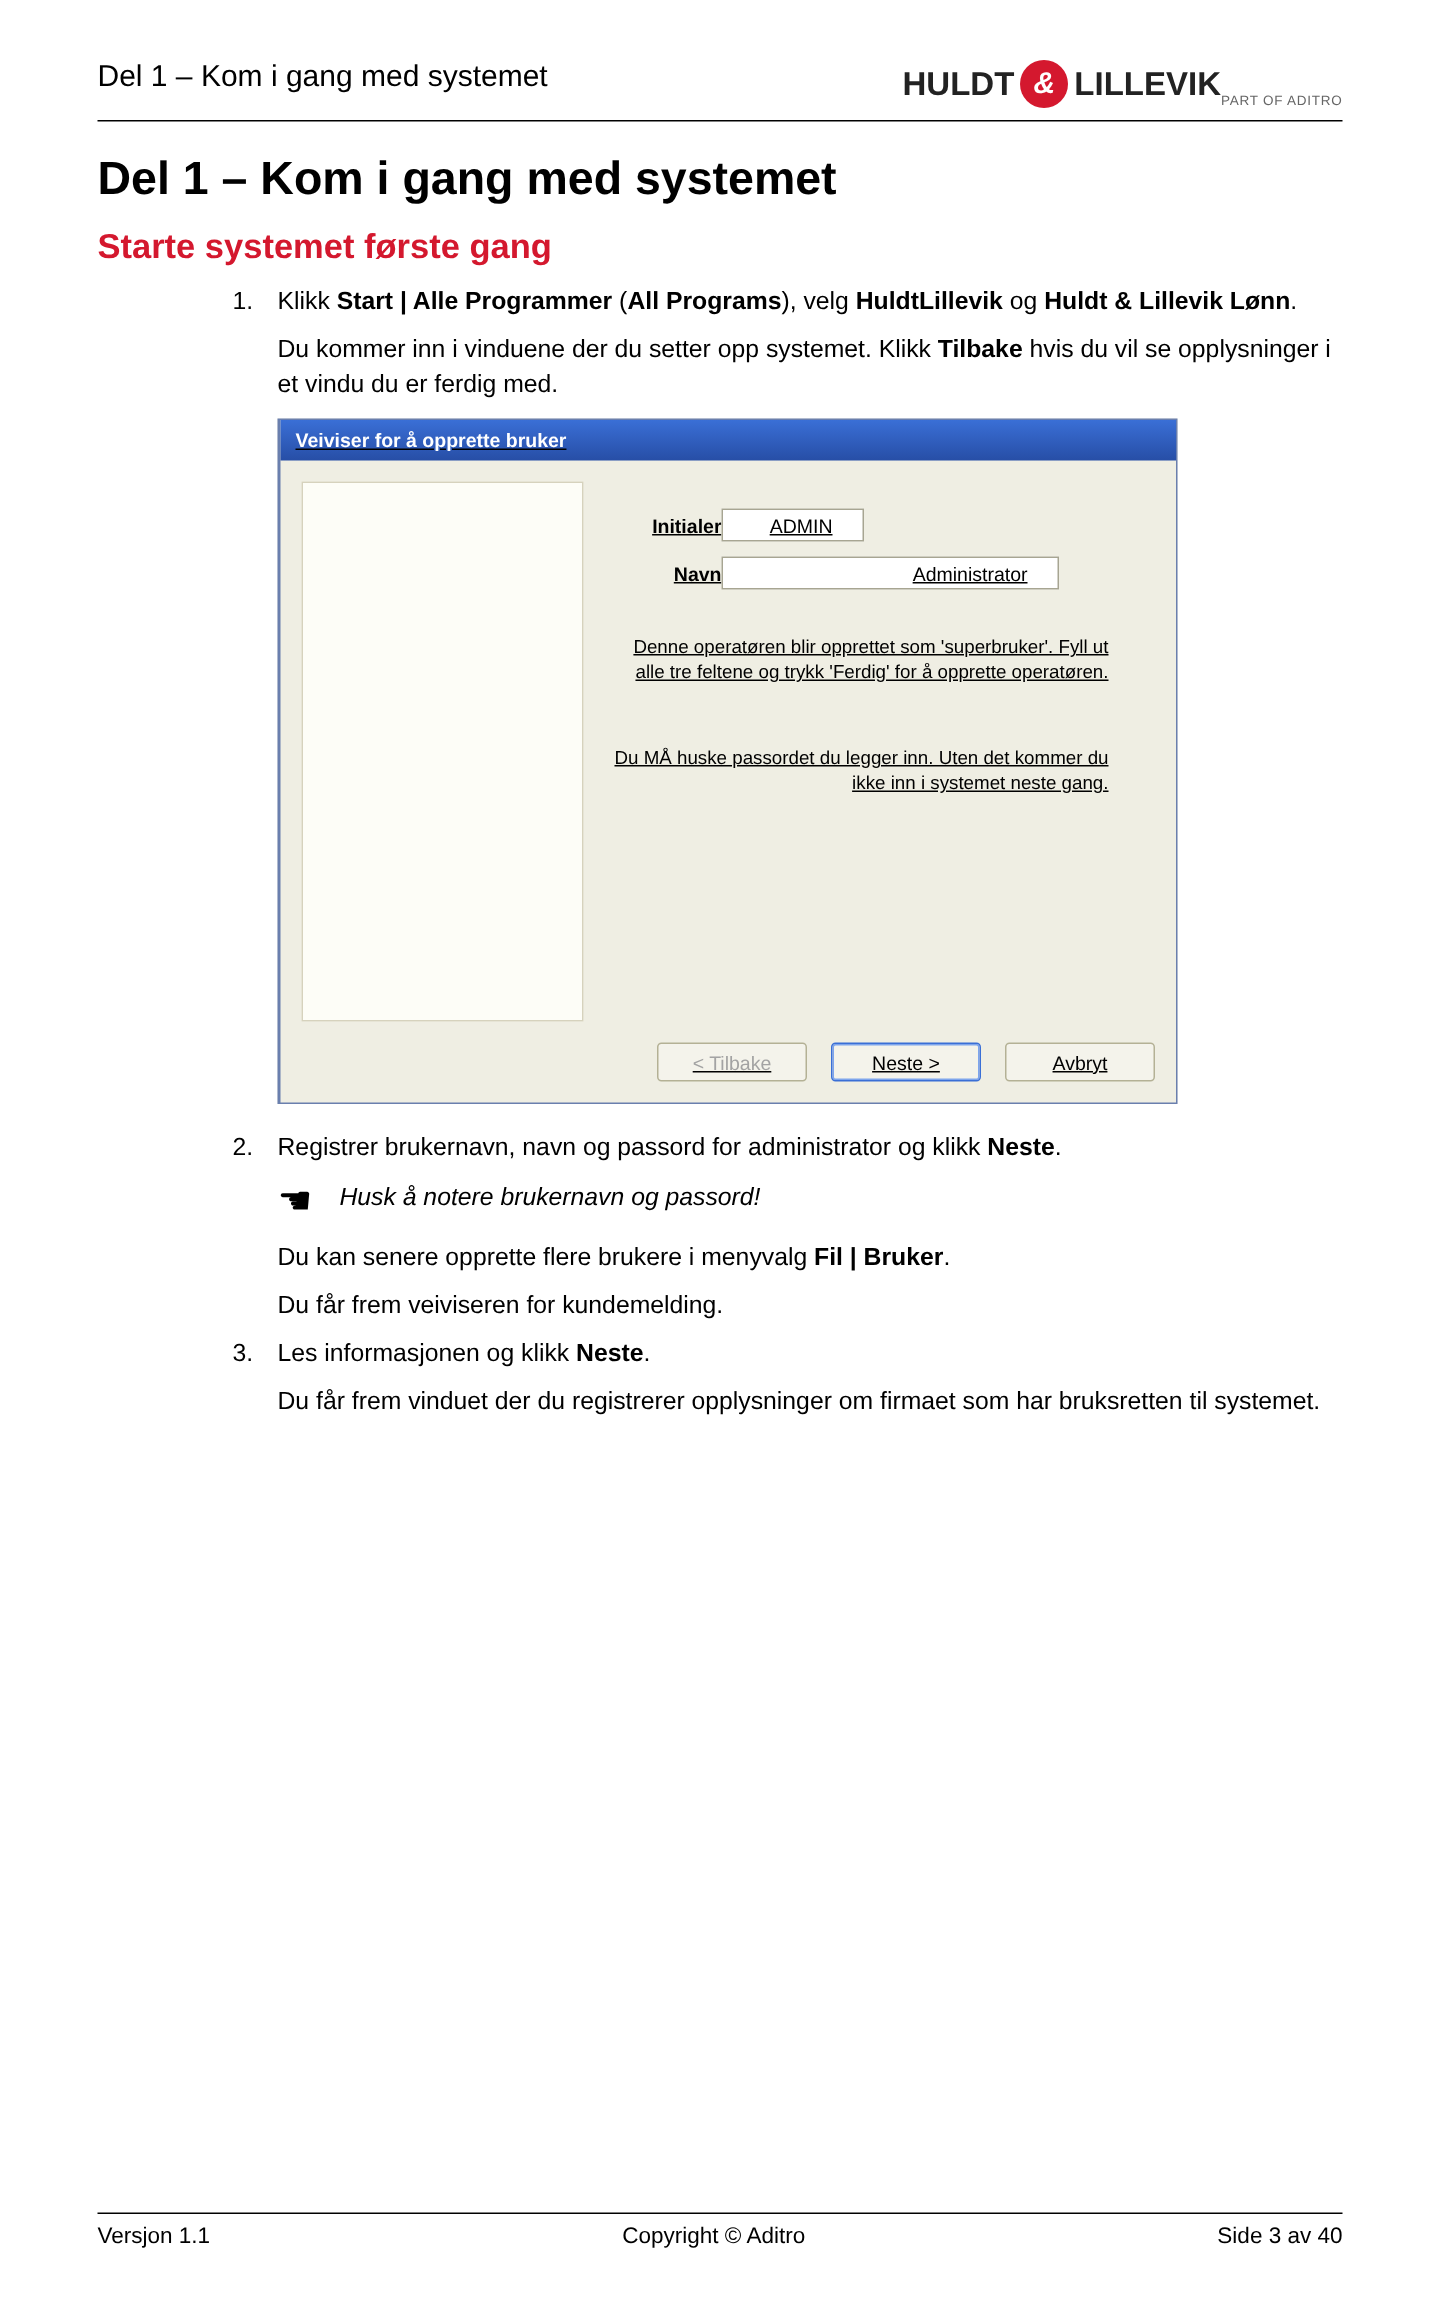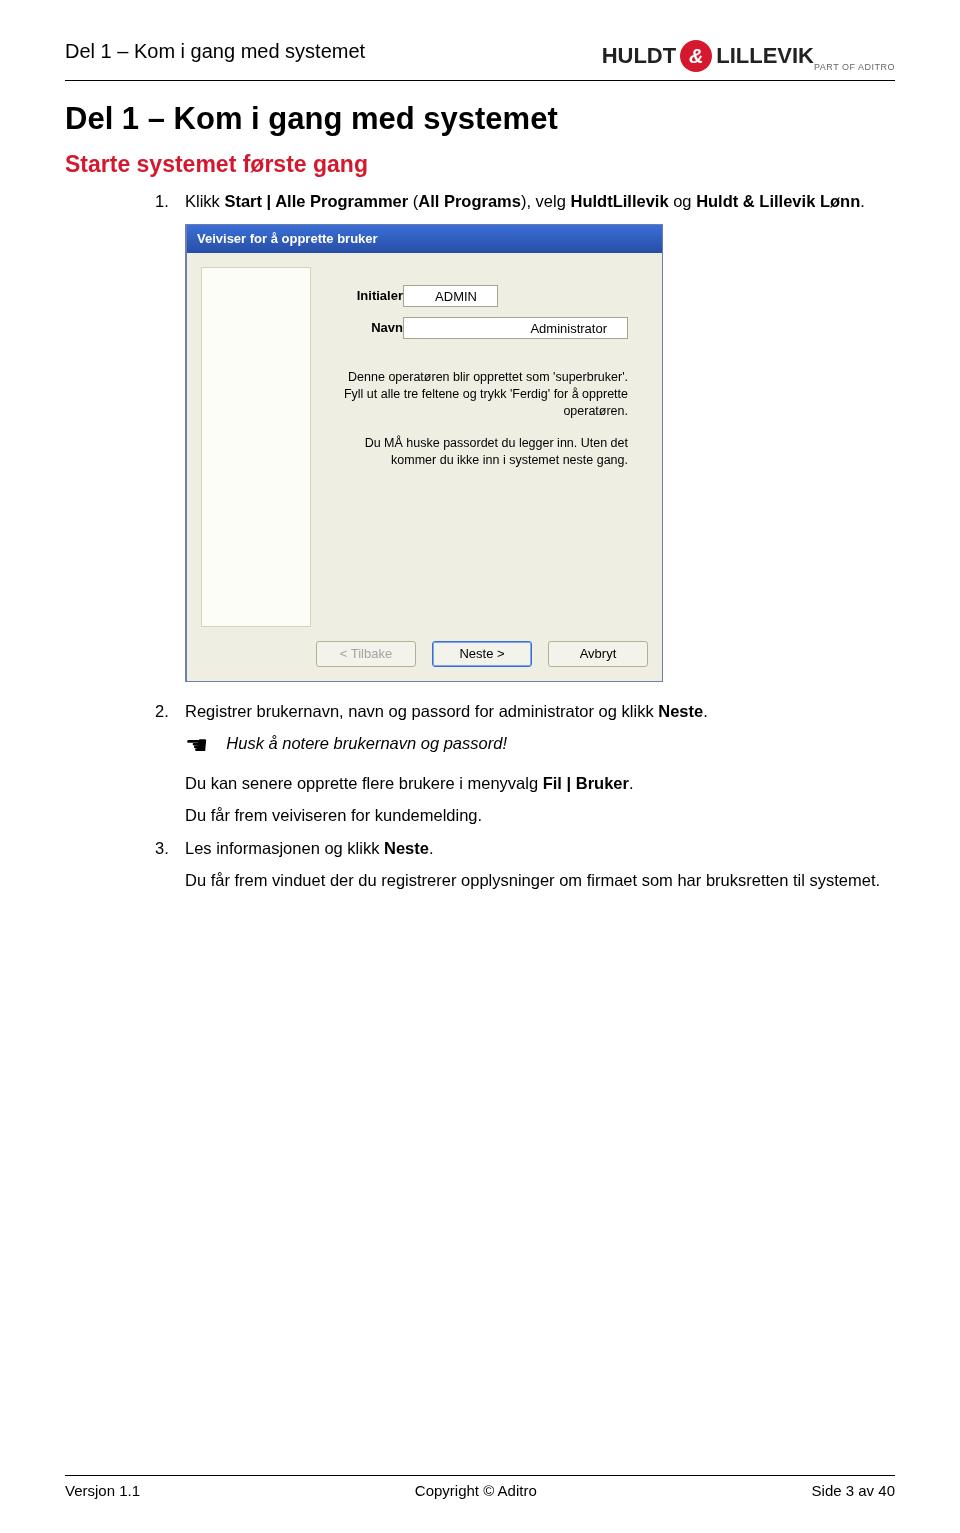--- a/index.html
+++ b/index.html
@@ -78,21 +78,22 @@
     display: flex;
     margin-bottom: 10px;
   }
   .step .num {
     width: 30px;
     flex-shrink: 0;
   }
   .step .body { flex: 1; }
   .embedded-shot {
     margin: 12px 0 18px 30px;
-    width: 478px;
+    width: 600px;
+    text-decoration: underline;
   }
   
   .dialog {
     border: 1px solid #6a7fae;
     border-left: 2px solid #6a7fae;
     background: #efeee3;
     font-family: Tahoma, Arial, sans-serif;
     font-size: 13px;
     color: #000;
   }
@@ -138,21 +139,21 @@
   }
   .input.initials { width: 95px; }
   .input.name { width: 225px; }
   .input.pw { width: 95px; letter-spacing: 2px; }
   .helptext {
     font-size: 12.5px;
     margin-top: 30px;
     line-height: 1.35;
     max-width: 330px;
   }
-  .helptext + .helptext { margin-top: 16px; }
+  .helptext + .helptext { margin-top: 40px; }
   .dlg-buttons {
     display: flex;
     justify-content: flex-end;
     gap: 16px;
     padding: 0 14px 14px 0;
   }
   .winbtn {
     width: 100px;
     height: 26px;
     font-size: 13px;
@@ -220,20 +221,23 @@
 
   <h1>Del 1 – Kom i gang med systemet</h1>
   <h2>Starte systemet første gang</h2>
 
   <div class="content">
 
     <div class="step">
       <div class="num">1.</div>
       <div class="body">
         <span>Klikk </span><b>Start | Alle Programmer</b><span> (</span><b>All Programs</b><span>), velg </span><b>HuldtLillevik</b><span> og </span><b>Huldt &amp; Lillevik Lønn</b><span>.</span>
+        <div style="margin-top:10px;">
+          <span>Du kommer inn i vinduene der du setter opp systemet. Klikk </span><b>Tilbake</b><span> hvis du vil se opplysninger i et vindu du er ferdig med.</span>
+        </div>
       </div>
     </div>
 
     <div class="embedded-shot">
       <div class="dialog">
         <div class="titlebar">Veiviser for å opprette bruker</div>
         <div class="dlg-body">
           <div class="dlg-left"></div>
           <div class="dlg-right">
             <div class="fieldrow">

